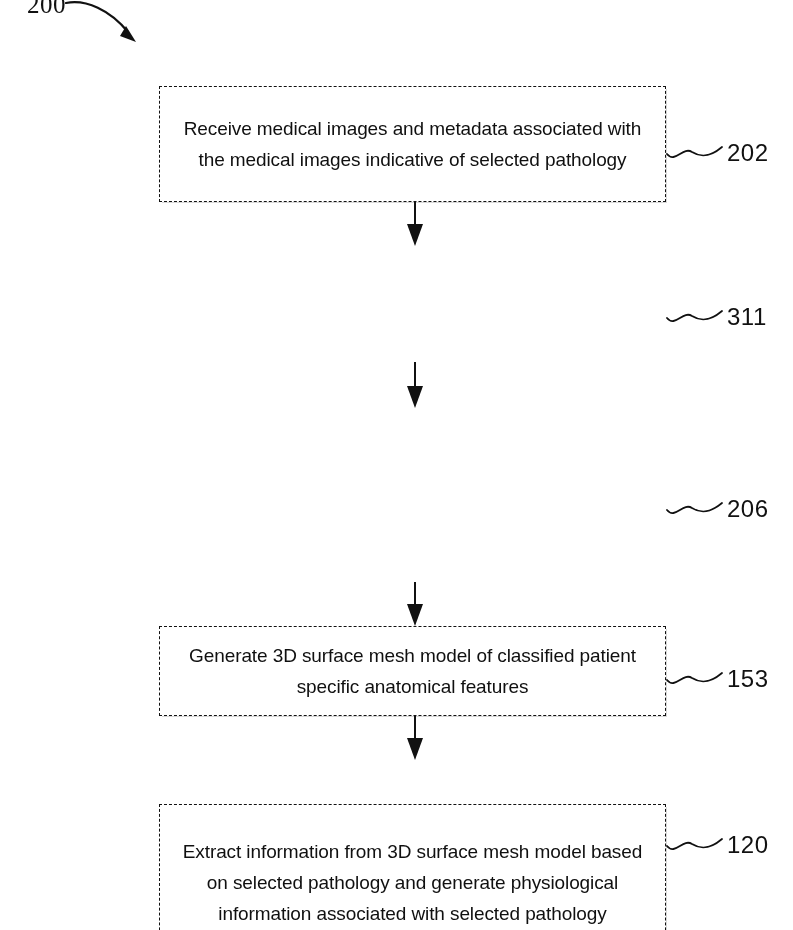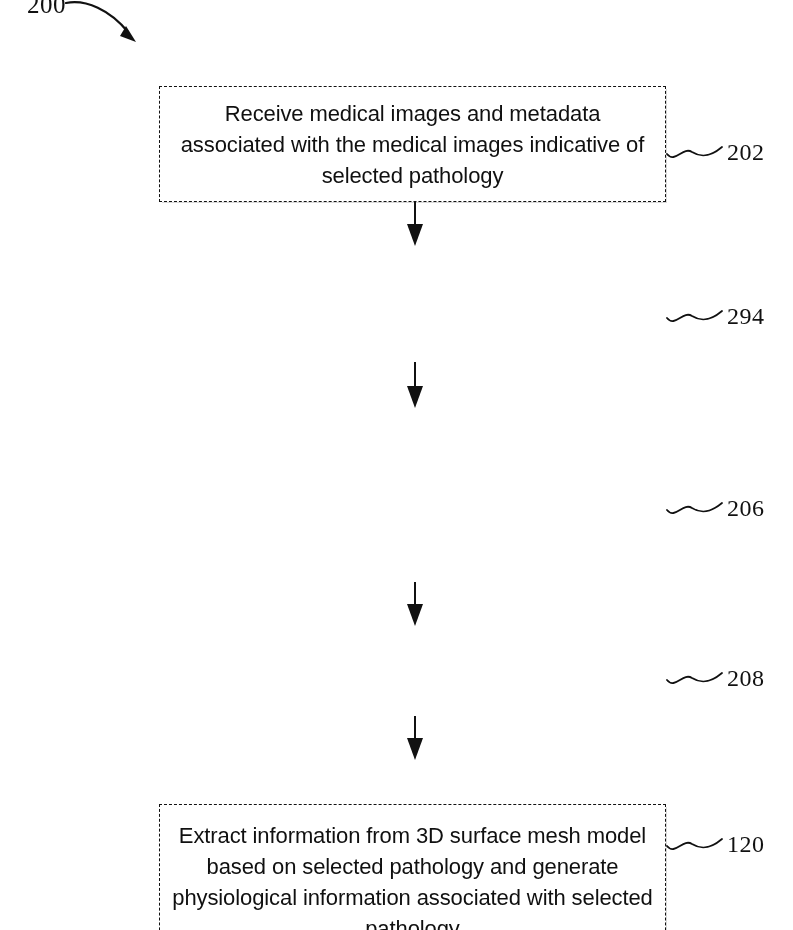--- a/index.html
+++ b/index.html
@@ -56,21 +56,21 @@
     display: flex;
     align-items: center;
     justify-content: center;
     box-shadow: 2px 2px 0 -1px #d8d8d8;
   }
   .step-text {
     width: 100%;
     padding: 0 12px;
     box-sizing: border-box;
     text-align: center;
-    font-size: 22px;
+    font-size: 19px;
     line-height: 31px;
     letter-spacing: -0.1px;
     color: #101010;
     white-space: pre-line;
   }
 
   #box-202 { top: 86px;  height: 116px; }
   #box-204 { top: 246px; height: 116px; }
   #box-206 { top: 408px; height: 174px; }
   #box-208 { top: 626px; height: 90px;  }
@@ -84,21 +84,21 @@
     pointer-events: none;
   }
   #conn-1 { top: 202px; height: 44px; }
   #conn-2 { top: 362px; height: 46px; }
   #conn-3 { top: 582px; height: 44px; }
   #conn-4 { top: 716px; height: 44px; }
 
   
   .ref-num {
     position: absolute;
-    font-family: Liberation Serif, serif;
+    font-family: Liberation Sans, sans-serif;
     font-size: 24px;
     letter-spacing: 0.5px;
     color: #111;
   }
   .ref-leader {
     position: absolute;
     width: 68px;
     height: 24px;
     pointer-events: none;
   }
@@ -134,41 +134,44 @@
   <div class="ref-num" id="ref-202">202</div>
 
   <svg class="connector" id="conn-1" viewBox="0 0 18 44">
     <line x1="9" y1="0" x2="9" y2="30" stroke="#111" stroke-width="2"></line>
     <path d="M1,22 L17,22 L9,44 Z" fill="#111"></path>
   </svg>
 
   <svg class="ref-leader" id="ref-leader-204" viewBox="0 0 68 24">
     <path d="M1,14 C9,24 17,6 26,12 C34,17 43,18 56,7" fill="none" stroke="#111" stroke-width="1.8" stroke-linecap="round"></path>
   </svg>
-  <div class="ref-num" id="ref-204">294</div>
+  <div class="ref-num" id="ref-204">311</div>
 
   <svg class="connector" id="conn-2" viewBox="0 0 18 46">
     <line x1="9" y1="0" x2="9" y2="32" stroke="#111" stroke-width="2"></line>
     <path d="M1,24 L17,24 L9,46 Z" fill="#111"></path>
   </svg>
 
   <svg class="ref-leader" id="ref-leader-206" viewBox="0 0 68 24">
     <path d="M1,14 C9,24 17,6 26,12 C34,17 43,18 56,7" fill="none" stroke="#111" stroke-width="1.8" stroke-linecap="round"></path>
   </svg>
   <div class="ref-num" id="ref-206">206</div>
 
   <svg class="connector" id="conn-3" viewBox="0 0 18 44">
     <line x1="9" y1="0" x2="9" y2="30" stroke="#111" stroke-width="2"></line>
     <path d="M1,22 L17,22 L9,44 Z" fill="#111"></path>
   </svg>
 
+  <div class="step-box" id="box-208">
+    <div class="step-text">Generate 3D surface mesh model of classified patient specific anatomical features</div>
+  </div>
   <svg class="ref-leader" id="ref-leader-208" viewBox="0 0 68 24">
     <path d="M1,14 C9,24 17,6 26,12 C34,17 43,18 56,7" fill="none" stroke="#111" stroke-width="1.8" stroke-linecap="round"></path>
   </svg>
-  <div class="ref-num" id="ref-208">208</div>
+  <div class="ref-num" id="ref-208">153</div>
 
   <svg class="connector" id="conn-4" viewBox="0 0 18 44">
     <line x1="9" y1="0" x2="9" y2="30" stroke="#111" stroke-width="2"></line>
     <path d="M1,22 L17,22 L9,44 Z" fill="#111"></path>
   </svg>
 
   <div class="step-box" id="box-210">
     <div class="step-text">Extract information from 3D surface mesh model based on selected pathology and generate physiological information associated with selected pathology</div>
   </div>
   <svg class="ref-leader" id="ref-leader-210" viewBox="0 0 68 24">

